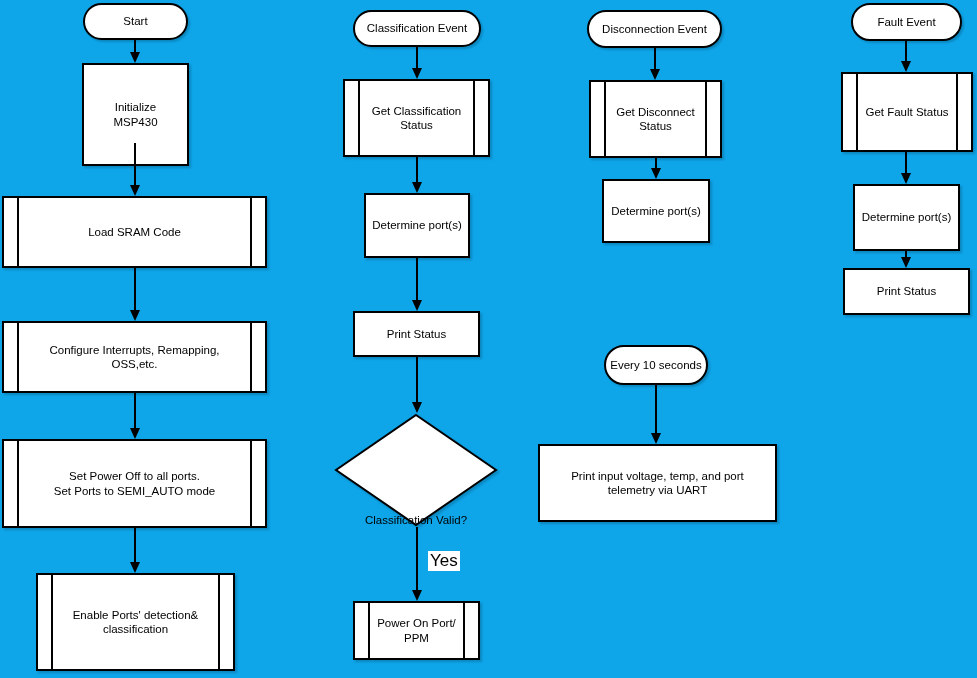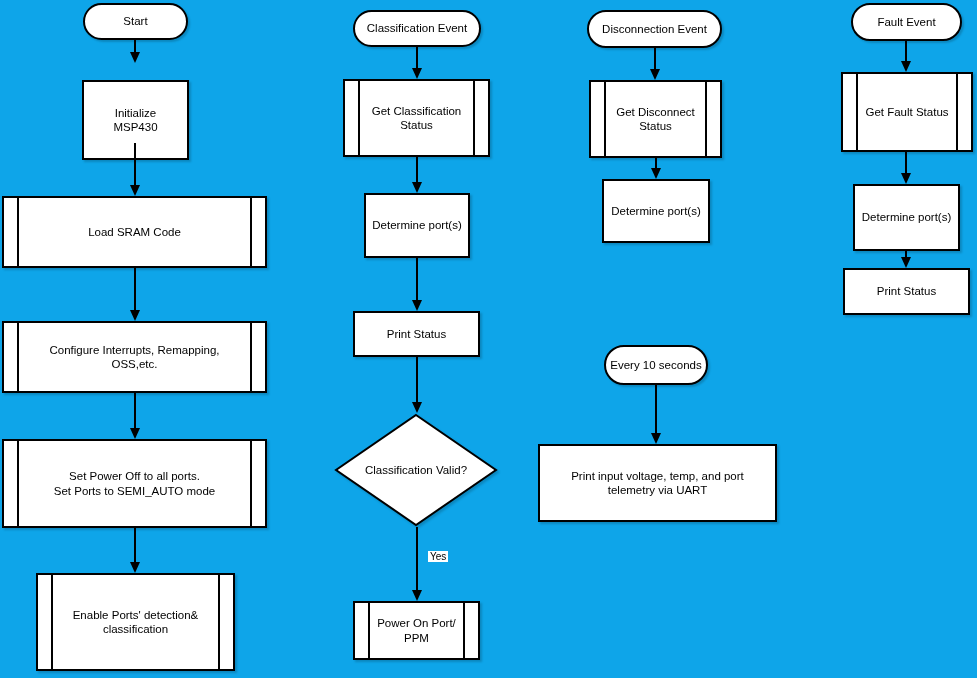--- a/index.html
+++ b/index.html
@@ -69,38 +69,38 @@
     position: absolute;
     left: 0.5px;
     bottom: 0;
     width: 0; height: 0;
     border-left: 5.5px solid transparent;
     border-right: 5.5px solid transparent;
     border-top: 11px solid #000000;
   }
   .edge-label {
     position: absolute;
-    font-size: 10px;
+    font-size: 17px;
     color: #000000;
     z-index: 2;
     background: #ffffff;
     padding: 0 2px;
   }
 </style>
 </head>
 <body>
 
 <div class="canvas">
 
   <div class="node terminator" style="left:83px; top:3px; width:105px; height:37px;">
     <span class="label">Start</span>
   </div>
   <div class="arrow" style="left:129px; top:40px; height:23px;"></div>
 
-  <div class="node" style="left:82px; top:63px; width:107px; height:80px;margin-top:17px;">
+  <div class="node" style="left:82px; top:63px; width:107px; height:103px;">
     <span class="label">Initialize
 MSP430</span>
   </div>
   <div class="arrow" style="left:129px; top:143px; height:53px;"></div>
 
   <div class="node predefined" style="left:2px; top:196px; width:265px; height:72px;">
     <span class="label">Load SRAM Code</span>
   </div>
   <div class="arrow" style="left:129px; top:268px; height:53px;"></div>
 
@@ -135,21 +135,21 @@
   <div class="node" style="left:364px; top:193px; width:106px; height:65px;">
     <span class="label">Determine port(s)</span>
   </div>
   <div class="arrow" style="left:411px; top:258px; height:53px;"></div>
 
   <div class="node" style="left:353px; top:311px; width:127px; height:46px;">
     <span class="label">Print Status</span>
   </div>
   <div class="arrow" style="left:411px; top:357px; height:56px;"></div>
 
-  <div class="node decision" style="left:334px; top:413px; width:164px; height:114px;">
+  <div class="node decision" style="left:334px; top:413px; width:164px; height:114px;align-items:flex-end;">
     <svg viewBox="0 0 164 114">
       <polygon points="82,2 162,57 82,112 2,57" fill="#ffffff" stroke="#000000" stroke-width="2"></polygon>
     </svg>
     <span class="label">Classification Valid?</span>
   </div>
   <div class="arrow" style="left:411px; top:527px; height:74px;"></div>
   <span class="edge-label" style="left:428px; top:551px;">Yes</span>
 
   <div class="node predefined" style="left:353px; top:601px; width:127px; height:59px;">
     <span class="label">Power On Port/

